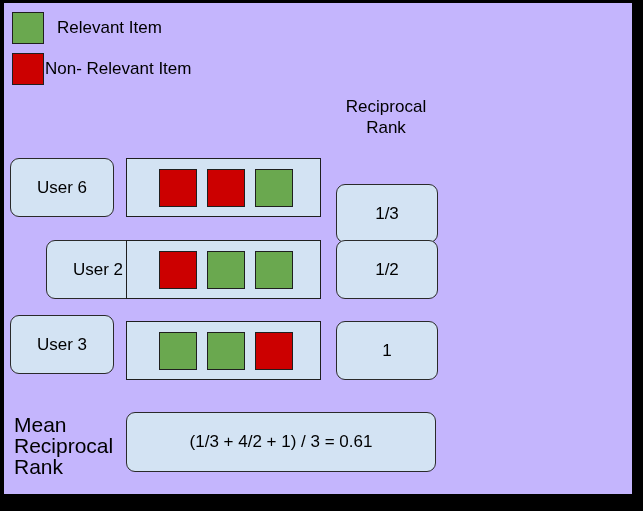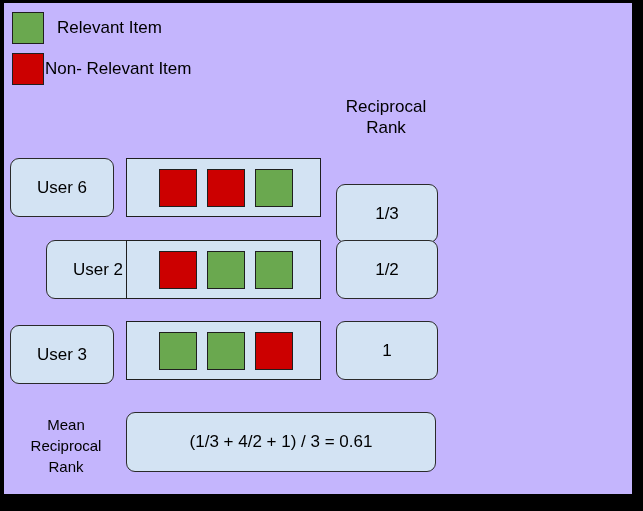--- a/index.html
+++ b/index.html
@@ -67,23 +67,23 @@
   .item.red   { background: #cc0000; }
 
   .col-header {
     font-size: 17px;
     color: #000000;
     text-align: center;
     line-height: 21px;
     white-space: pre-line;
   }
   .mrr-label {
-    font-size: 15px;
+    font-size: 21px;
     color: #000000;
-    text-align: center;
+    text-align: left;
     line-height: 21px;
     white-space: pre-line;
   }
 </style>
 </head>
 <body>
 
 <div id="canvas">
 
   <div class="abs" style="left:8px; top:9px;">
@@ -117,21 +117,21 @@
   </div>
   <div class="abs strip" style="left:122px; top:237px; width:195px; height:59px; padding-left:32px; gap:10px;">
     <div class="item red"></div>
     <div class="item green"></div>
     <div class="item green"></div>
   </div>
   <div class="abs pill" style="left:332px; top:237px; width:102px; height:59px;">
     <span>1/2</span>
   </div>
 
-  <div class="abs pill" style="left:6px; top:322px; width:104px; height:59px;">
+  <div class="abs pill" style="left:6px; top:312px; width:104px; height:59px;">
     <span>User 3</span>
   </div>
   <div class="abs strip" style="left:122px; top:318px; width:195px; height:59px; padding-left:32px; gap:10px;">
     <div class="item green"></div>
     <div class="item green"></div>
     <div class="item red"></div>
   </div>
   <div class="abs pill" style="left:332px; top:318px; width:102px; height:59px;">
     <span>1</span>
   </div>

